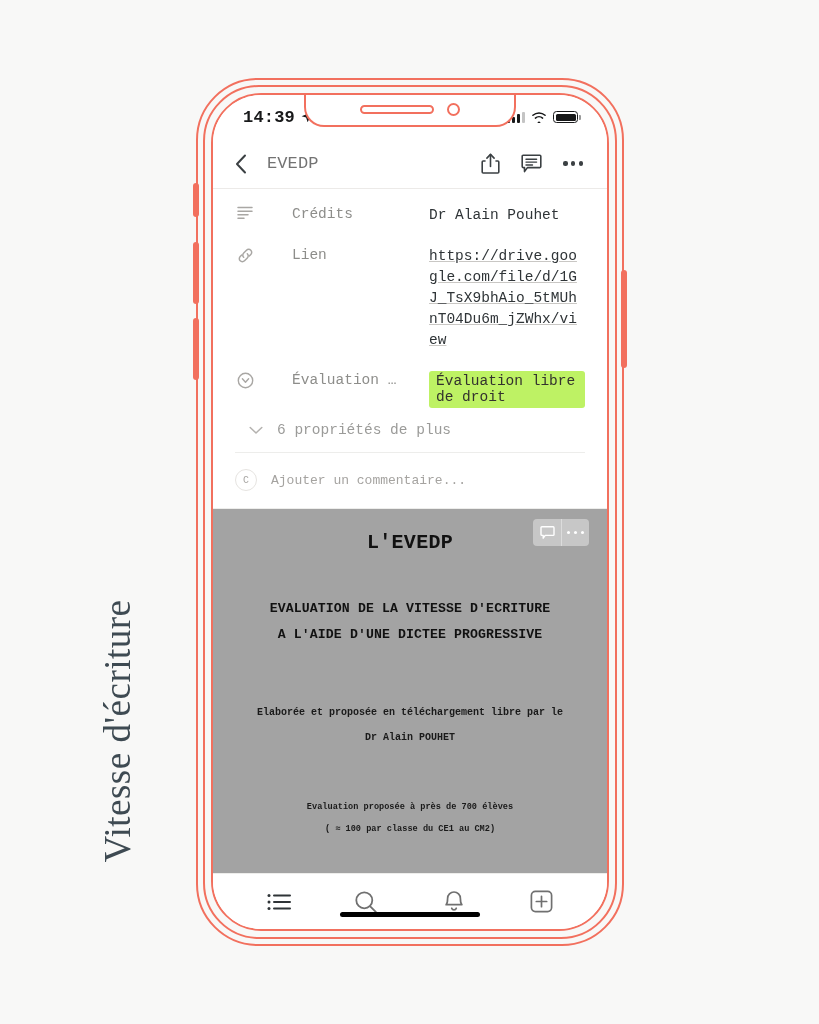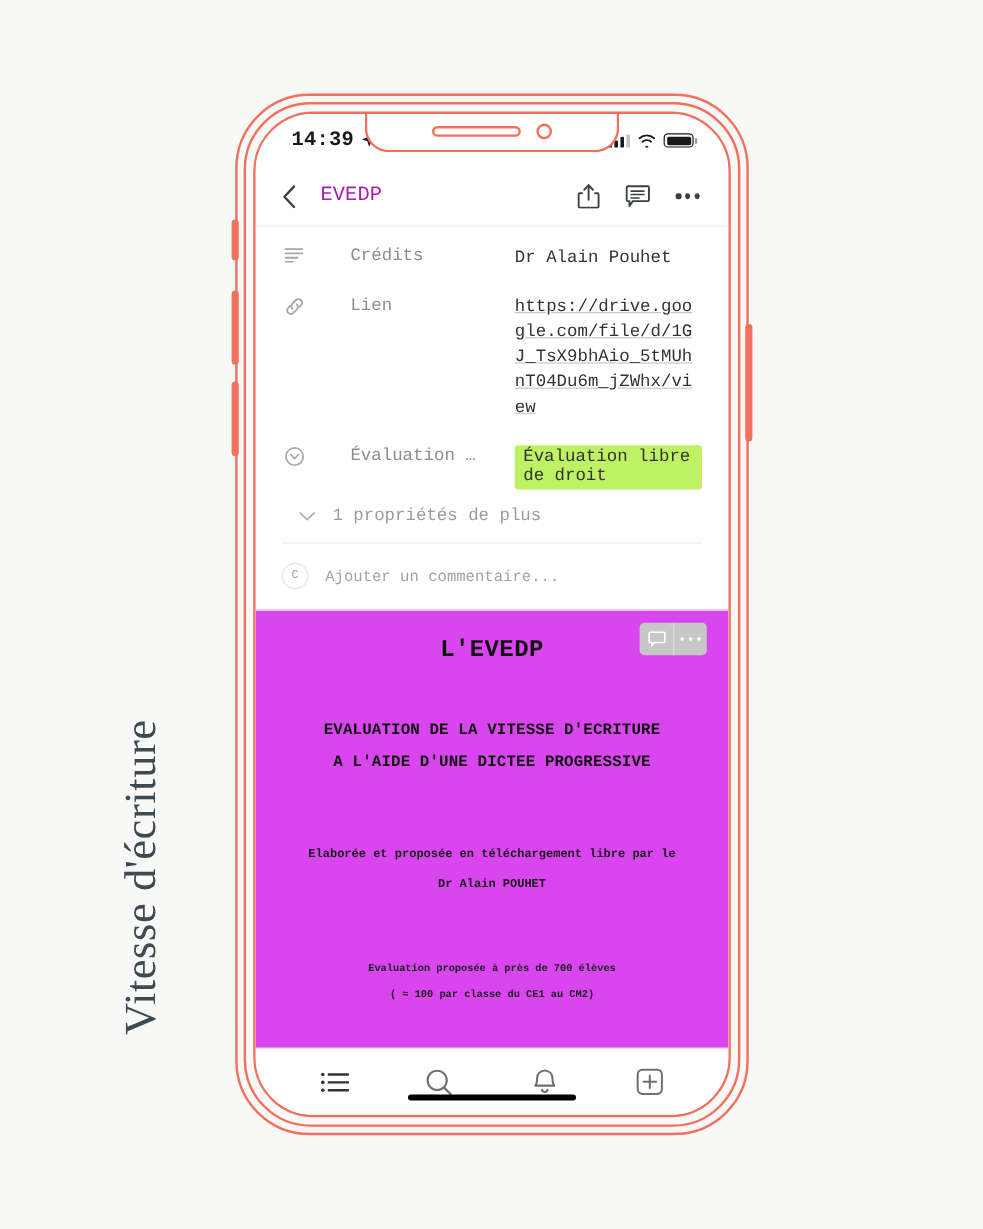--- a/index.html
+++ b/index.html
@@ -141,21 +141,21 @@
   
   .nav-bar {
     flex: 0 0 50px;
     display: flex;
     align-items: center;
     padding: 0 24px 0 22px;
     border-bottom: 1px solid #eceae8;
   }
   .nav-back { width: 26px; display: flex; align-items: center; cursor: pointer; }
   .nav-title {
-    font-size: 17px; color: #a21caf; margin-left: 6px;
+    font-size: 17px; color: #737373; margin-left: 6px;
     letter-spacing: 0.1px; flex: 1;
   }
   .nav-actions { display: flex; align-items: center; gap: 21px; }
   .nav-icon { cursor: pointer; display: flex; align-items: center; }
   .dots { display: flex; gap: 3.5px; }
   .dots i { width: 4.2px; height: 4.2px; border-radius: 50%; background: #3b4043; display: block; }
 
   
   .props { padding: 16px 22px 0 22px; }
   .prop-row { display: flex; align-items: flex-start; margin-bottom: 20px; gap: 25px; }
@@ -211,21 +211,21 @@
     font-size: 10px; color: #a8a6a3;
     flex: 0 0 22px;
   }
   .comment-placeholder { font-size: 13px; color: #a5a3a0; margin-left: 14px; }
 
   
   .doc {
     flex: 1;
     border-top: 1px solid #ededeb;
     position: relative;
-    background: #d946ef;
+    background: #a3a3a3;
     padding-top: 22px;
     overflow: hidden;
   }
   .doc-toolbar {
     position: absolute;
     right: 18px; top: 10px;
     display: flex;
     background: #c7c7c7;
     border-radius: 4px;
     overflow: hidden;
@@ -407,21 +407,21 @@
           <span class="prop-label">Évaluation ...</span>
           <span class="tag">Évaluation libre de droit</span>
         </div>
 
         <div class="more-props">
           <span class="chev">
             <svg width="14" height="9" viewBox="0 0 14 9">
               <path d="M1.2 1.5 L7 7 L12.8 1.5" stroke="#b4b2af" stroke-width="1.5" fill="none" stroke-linecap="round" stroke-linejoin="round"></path>
             </svg>
           </span>
-          <span>1 propriétés de plus</span>
+          <span>6 propriétés de plus</span>
         </div>
       </div>
 
       <div class="divider"></div>
 
       <div class="comment-row">
         <span class="avatar">C</span>
         <span class="comment-placeholder">Ajouter un commentaire...</span>
       </div>
 

